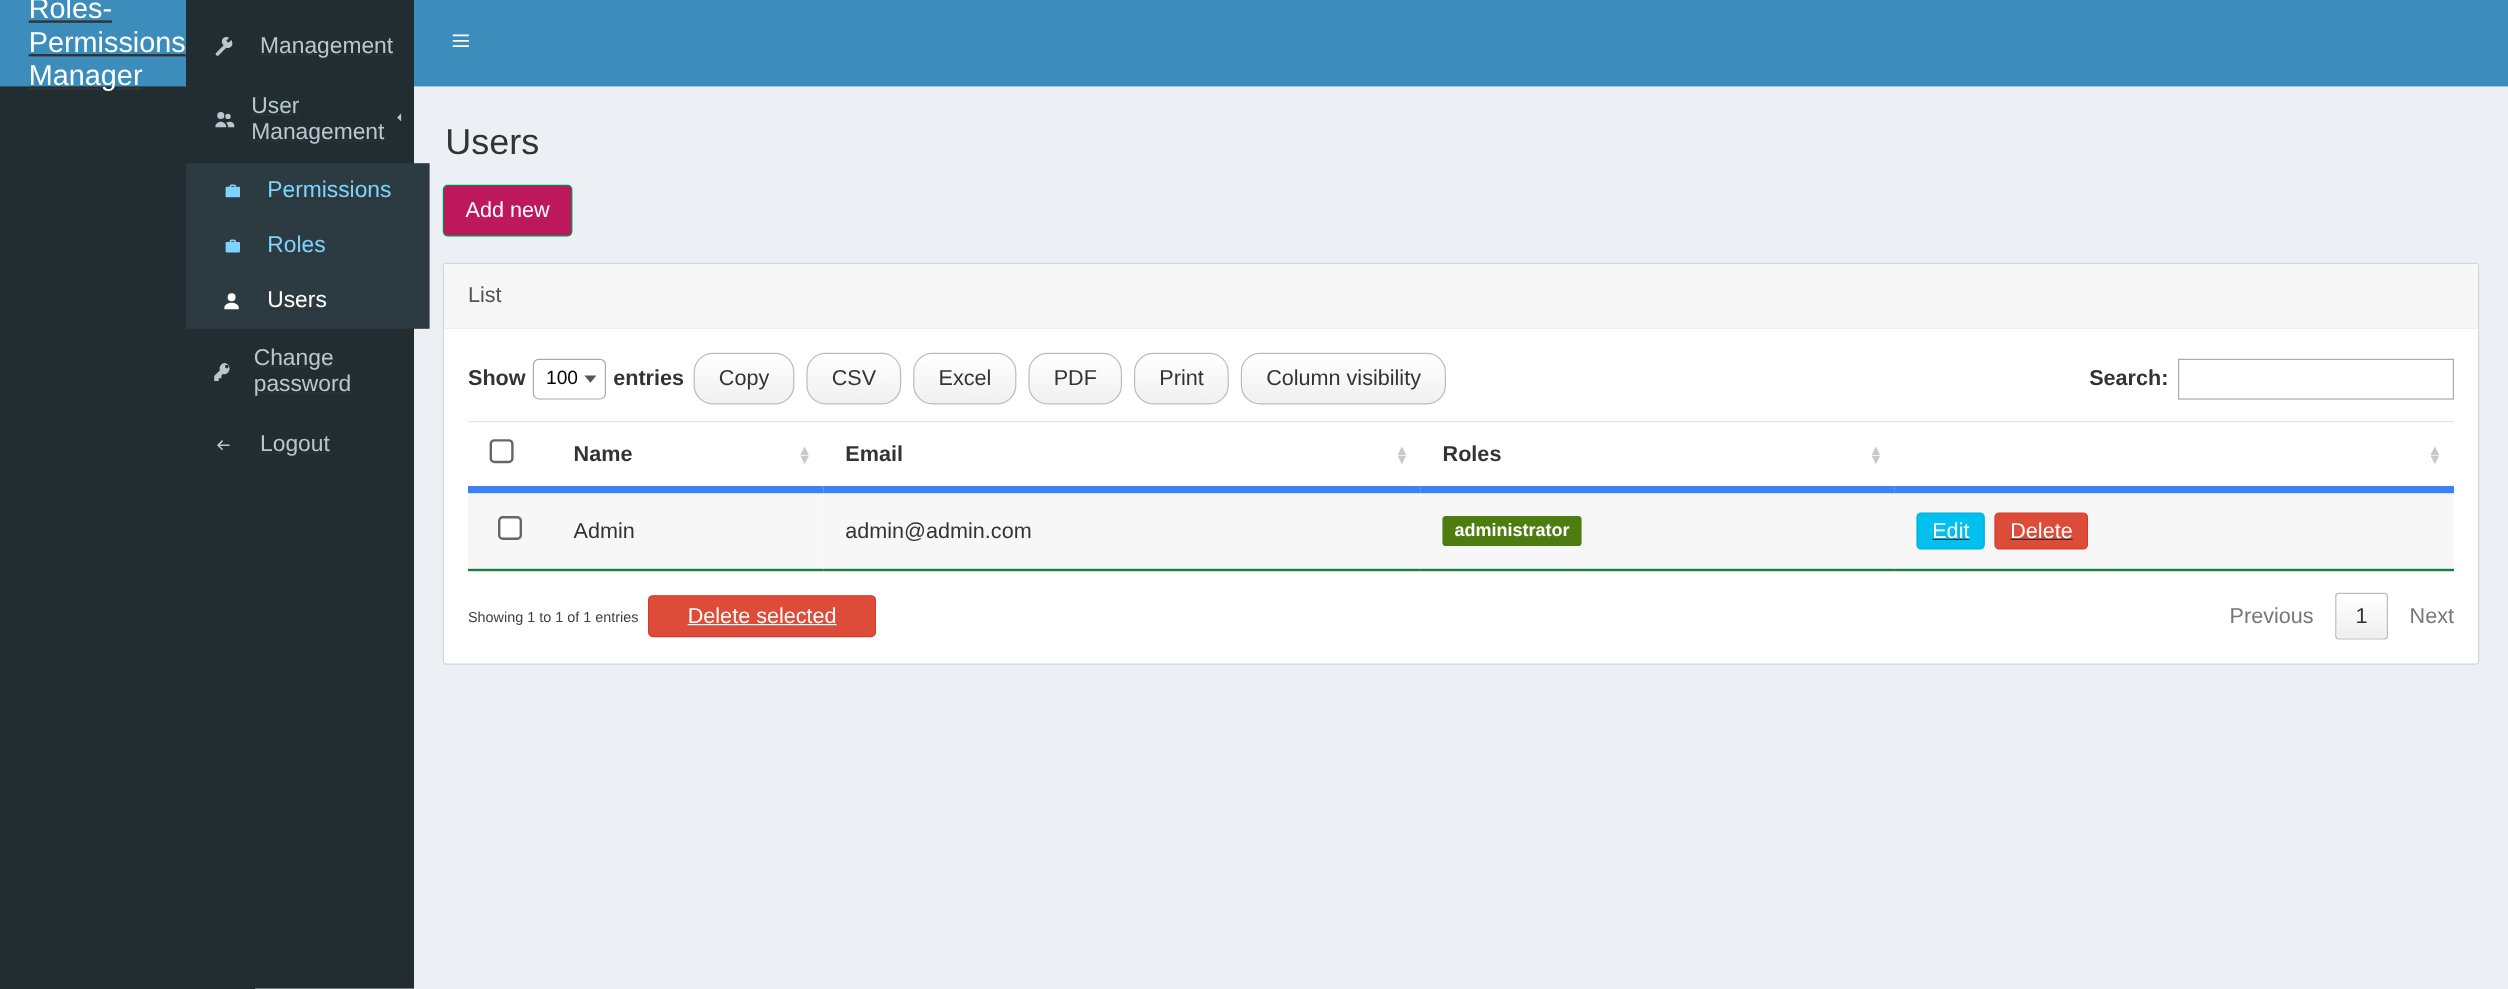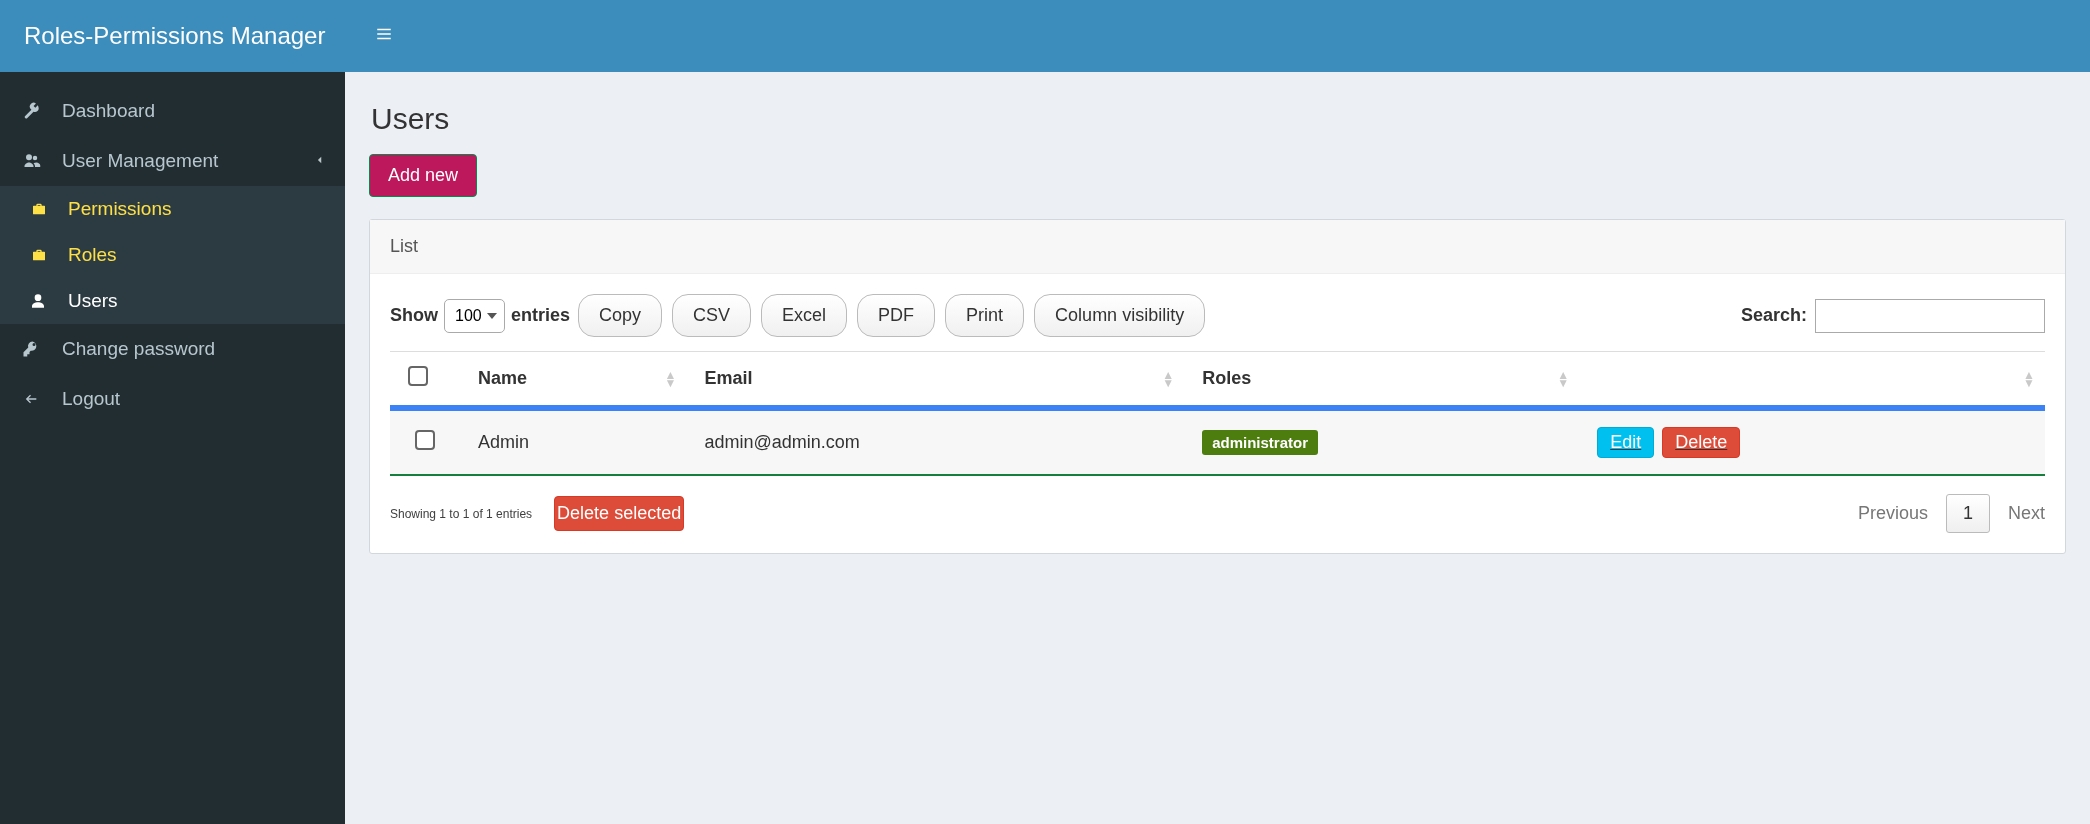--- a/index.html
+++ b/index.html
@@ -10,22 +10,23 @@
     color: #333;
     background: #ecf0f5;
   }
   .layout { display: flex; min-height: 100vh; }
 
   
   .sidebar {
     width: 345px;
     background: #222d32;
     display: flex;
-    flex-direction: column;
+    flex-direction: row;
     flex-shrink: 0;
+    text-decoration: underline;
   }
   .brand {
     height: 72px;
     background: #3c8dbc;
     color: #fff;
     display: flex;
     align-items: center;
     padding-left: 24px;
     font-size: 24px;
     font-weight: 400;
@@ -42,21 +43,21 @@
     font-size: 19px;
   }
   .nav-icon { width: 30px; display: inline-flex; align-items: center; justify-content: flex-start; margin-right: 10px; }
   .nav-icon svg { fill: currentColor; }
   .nav-caret { margin-left: auto; }
   .subnav { list-style: none; background: #2c3b41; }
   .subnav > li > a {
     display: flex;
     align-items: center;
     padding: 12px 20px 12px 30px;
-    color: #fde047;
+    color: #7dd3fc;
     text-decoration: none;
     cursor: pointer;
     font-size: 19px;
   }
   .subnav > li.active > a { color: #fff; }
   .subnav .nav-icon { width: 26px; margin-right: 12px; }
 
   
   .main { flex: 1; display: flex; flex-direction: column; min-width: 0; }
   .topbar {
@@ -97,21 +98,21 @@
   table.data { width: 100%; border-collapse: collapse; margin-top: 14px; }
   table.data thead th { text-align: left; padding: 14px 18px; border-top: 1px solid #ddd; border-bottom: 6px solid #3b82f6; background: #fff; font-weight: 700; position: relative; }
   table.data thead th .sort { position: absolute; right: 10px; top: 50%; transform: translateY(-50%); color: #c9c9c9; font-size: 12px; line-height: 8px; }
   table.data tbody td { padding: 16px 18px; border-bottom: 2px solid #15803d; background: #f7f7f7; }
   .checkbox-cell { width: 70px; text-align: center; }
   .role-badge { display: inline-block; padding: 4px 10px; border-radius: 3px; background: #4d7c0f; color: #fff; font-weight: 700; font-size: 15px; }
   .row-actions { display: flex; gap: 8px; text-decoration: underline; }
 
   .footer-row { display: flex; align-items: center; margin-top: 18px; }
   .entries-info { font-size: 12px; color: #404040; }
-  .delete-selected { margin-left: 22px; padding: 6px 2px; }
+  .delete-selected { margin-left: 8px; padding: 6px 32px; text-decoration: underline; }
   .pager { margin-left: auto; display: flex; align-items: center; gap: 18px; color: #777; }
   .pager .page-num { border: 1px solid #bbb; border-radius: 3px; padding: 8px 16px; background: linear-gradient(#fff,#efefef); color: #333; }
   .pager .disabled { cursor: default; }
 
   input[type="checkbox"].big { width: 20px; height: 20px; border: 2px solid #666; border-radius: 4px; appearance: none; cursor: pointer; background: #fff; }
   input[type="checkbox"].big:checked { background: #3c8dbc; }
 
 </style>
 </head>
 <body>
@@ -120,21 +121,21 @@
   <aside class="sidebar">
     <div class="brand">Roles-Permissions Manager</div>
     <ul class="nav">
       <li>
         <a>
           <span class="nav-icon">
             <svg width="18" height="18" viewBox="0 0 24 24">
                 <path d="M22 6.92a5 5 0 0 1-6.6 6.13l-8.3 8.3a2 2 0 1 1-2.83-2.83l8.3-8.3A5 5 0 0 1 18.6 2l-3.18 3.18 2.4 2.4L21 4.4c.55.73.9 1.6 1 2.52z"></path>
               </svg>
           </span>
-          <span>Dashboard</span>
+          <span>Management</span>
         </a>
       </li>
       <li>
         <a>
           <span class="nav-icon">
             <svg width="20" height="18" viewBox="0 0 24 24">
                 <path d="M8 11a4 4 0 1 0 0-8 4 4 0 0 0 0 8zm8 0a3 3 0 1 0 0-6 3 3 0 0 0 0 6zM2 20v-1c0-2.76 3.58-5 6-5s6 2.24 6 5v1H2zm14 0v-1c0-1.54-.76-2.94-1.98-4.02C15.3 14.36 16.6 14 18 14c2.2 0 5 1.8 5 4v2h-7z"></path>
               </svg>
           </span>
           <span>User Management</span>

